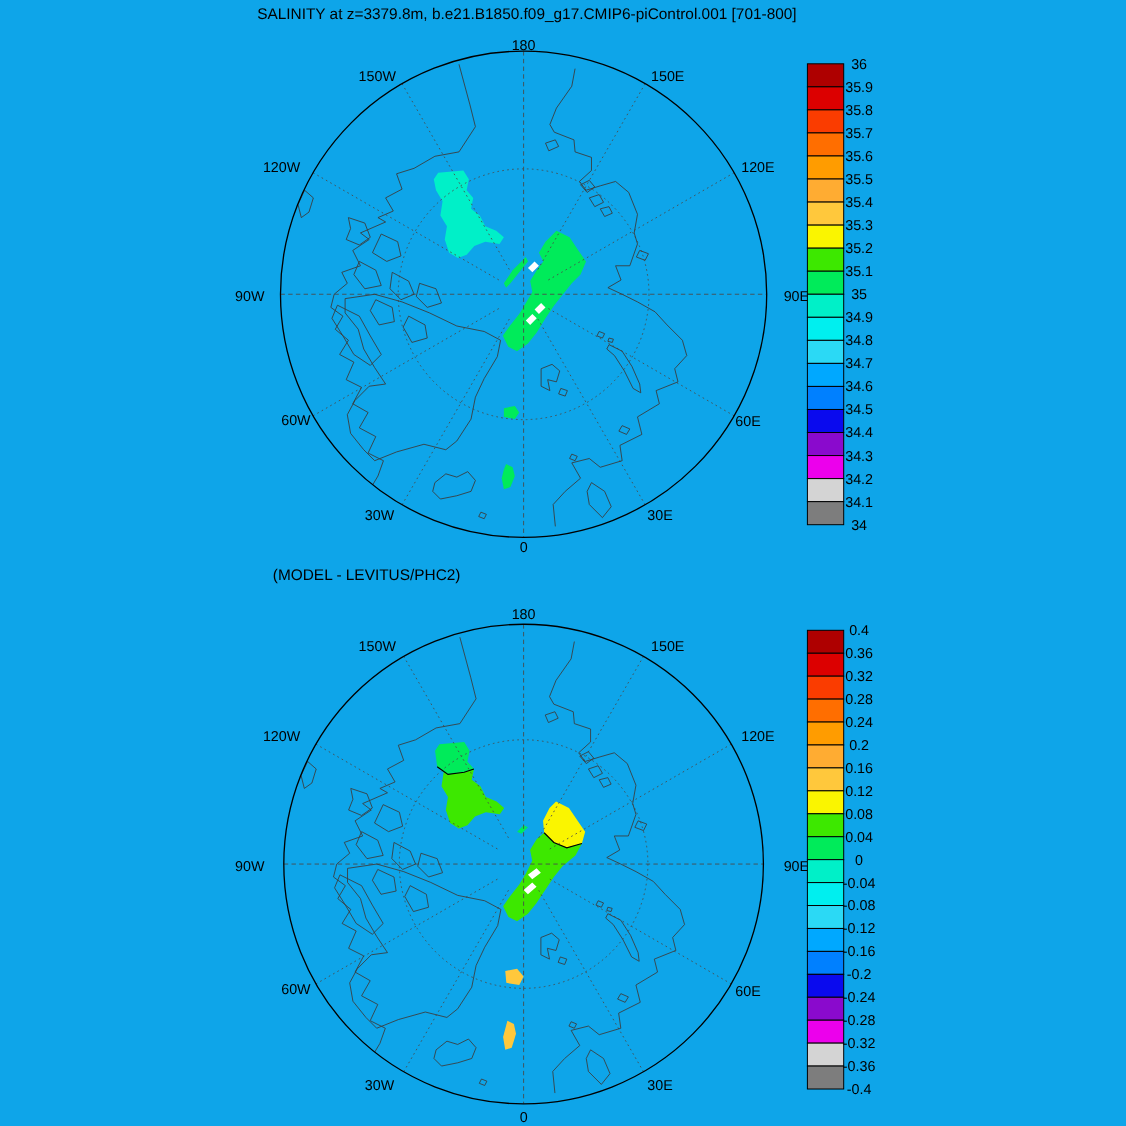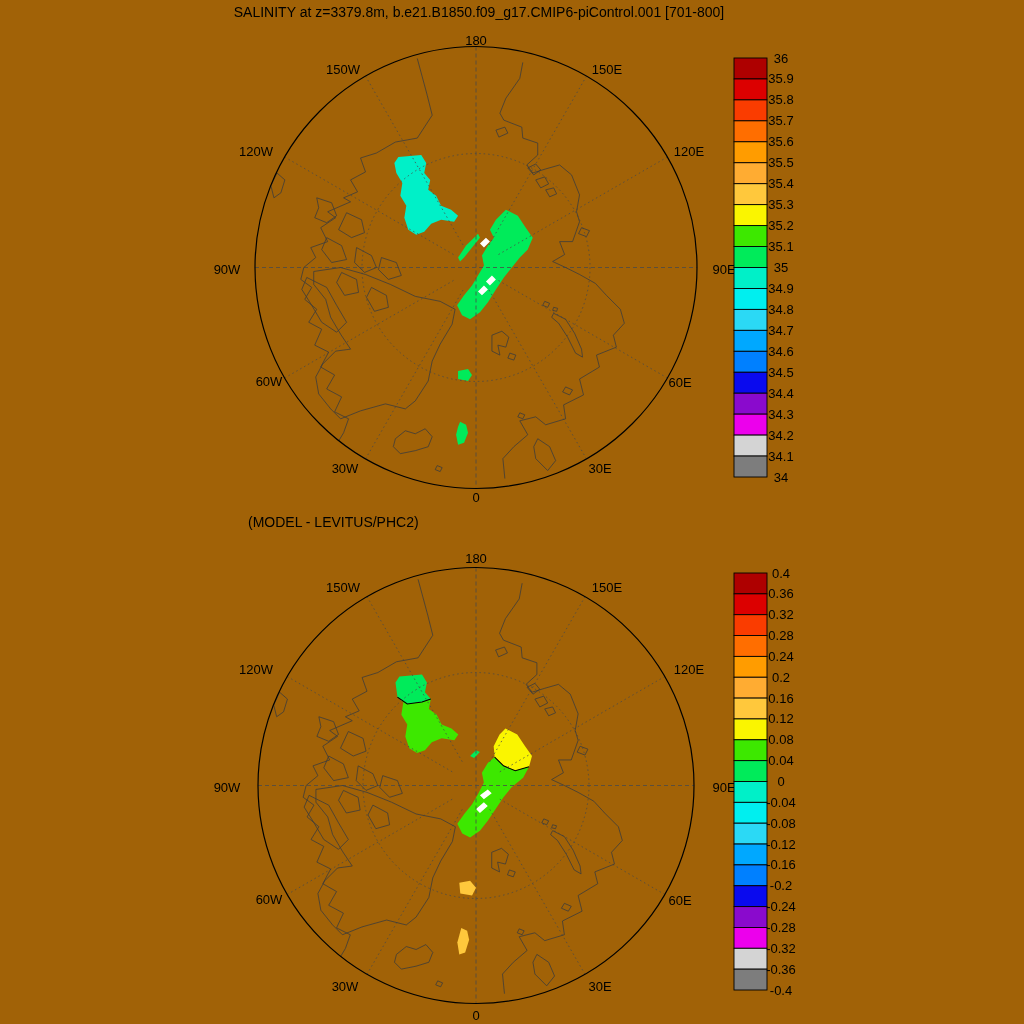--- a/index.html
+++ b/index.html
@@ -1,16 +1,16 @@
 <!DOCTYPE html>
 <html><head>
 <meta charset="utf-8">
 <style>
   html,body{margin:0;padding:0;background:#ffffff;}
-  .page{width:1024px;height:1024px;position:relative;background:#a16207;overflow:hidden;}
+  .page{width:1024px;height:1024px;position:relative;background:#0ea5e9;overflow:hidden;}
   svg{display:block;}
   text{fill:#000;font-family:"Liberation Sans","DejaVu Sans",sans-serif;}
   .title{font-size:14px;text-anchor:middle;}
   .subtitle{font-size:14px;text-anchor:start;}
   .lon{font-size:13px;text-anchor:middle;}
   .cb{font-size:13px;text-anchor:middle;}
   .coast{fill:none;stroke:#3c3c3c;stroke-width:0.8;stroke-linejoin:round;}
   .grid{fill:none;stroke:#4a4a4a;stroke-width:0.8;}
   .rim{fill:none;stroke:#000;stroke-width:1.2;}
   .cbox{stroke:#000;stroke-width:0.9;}

